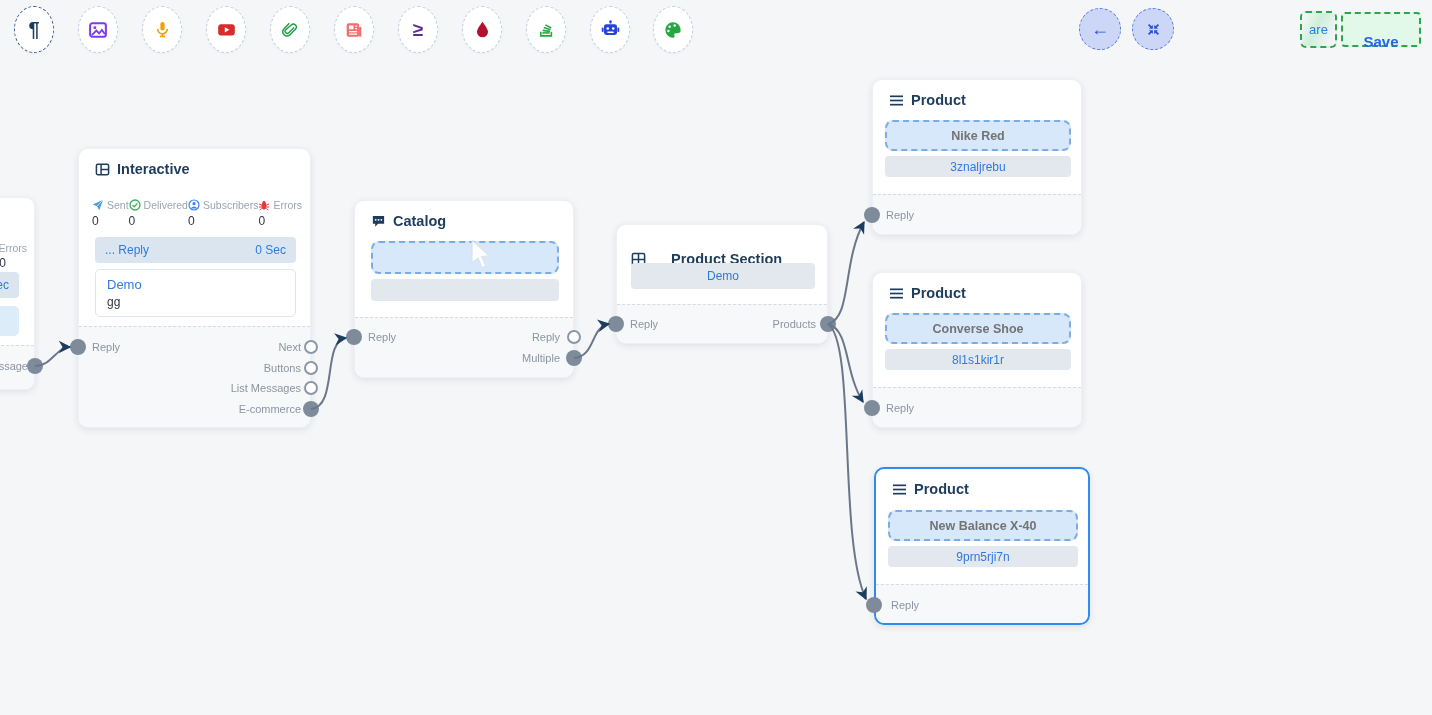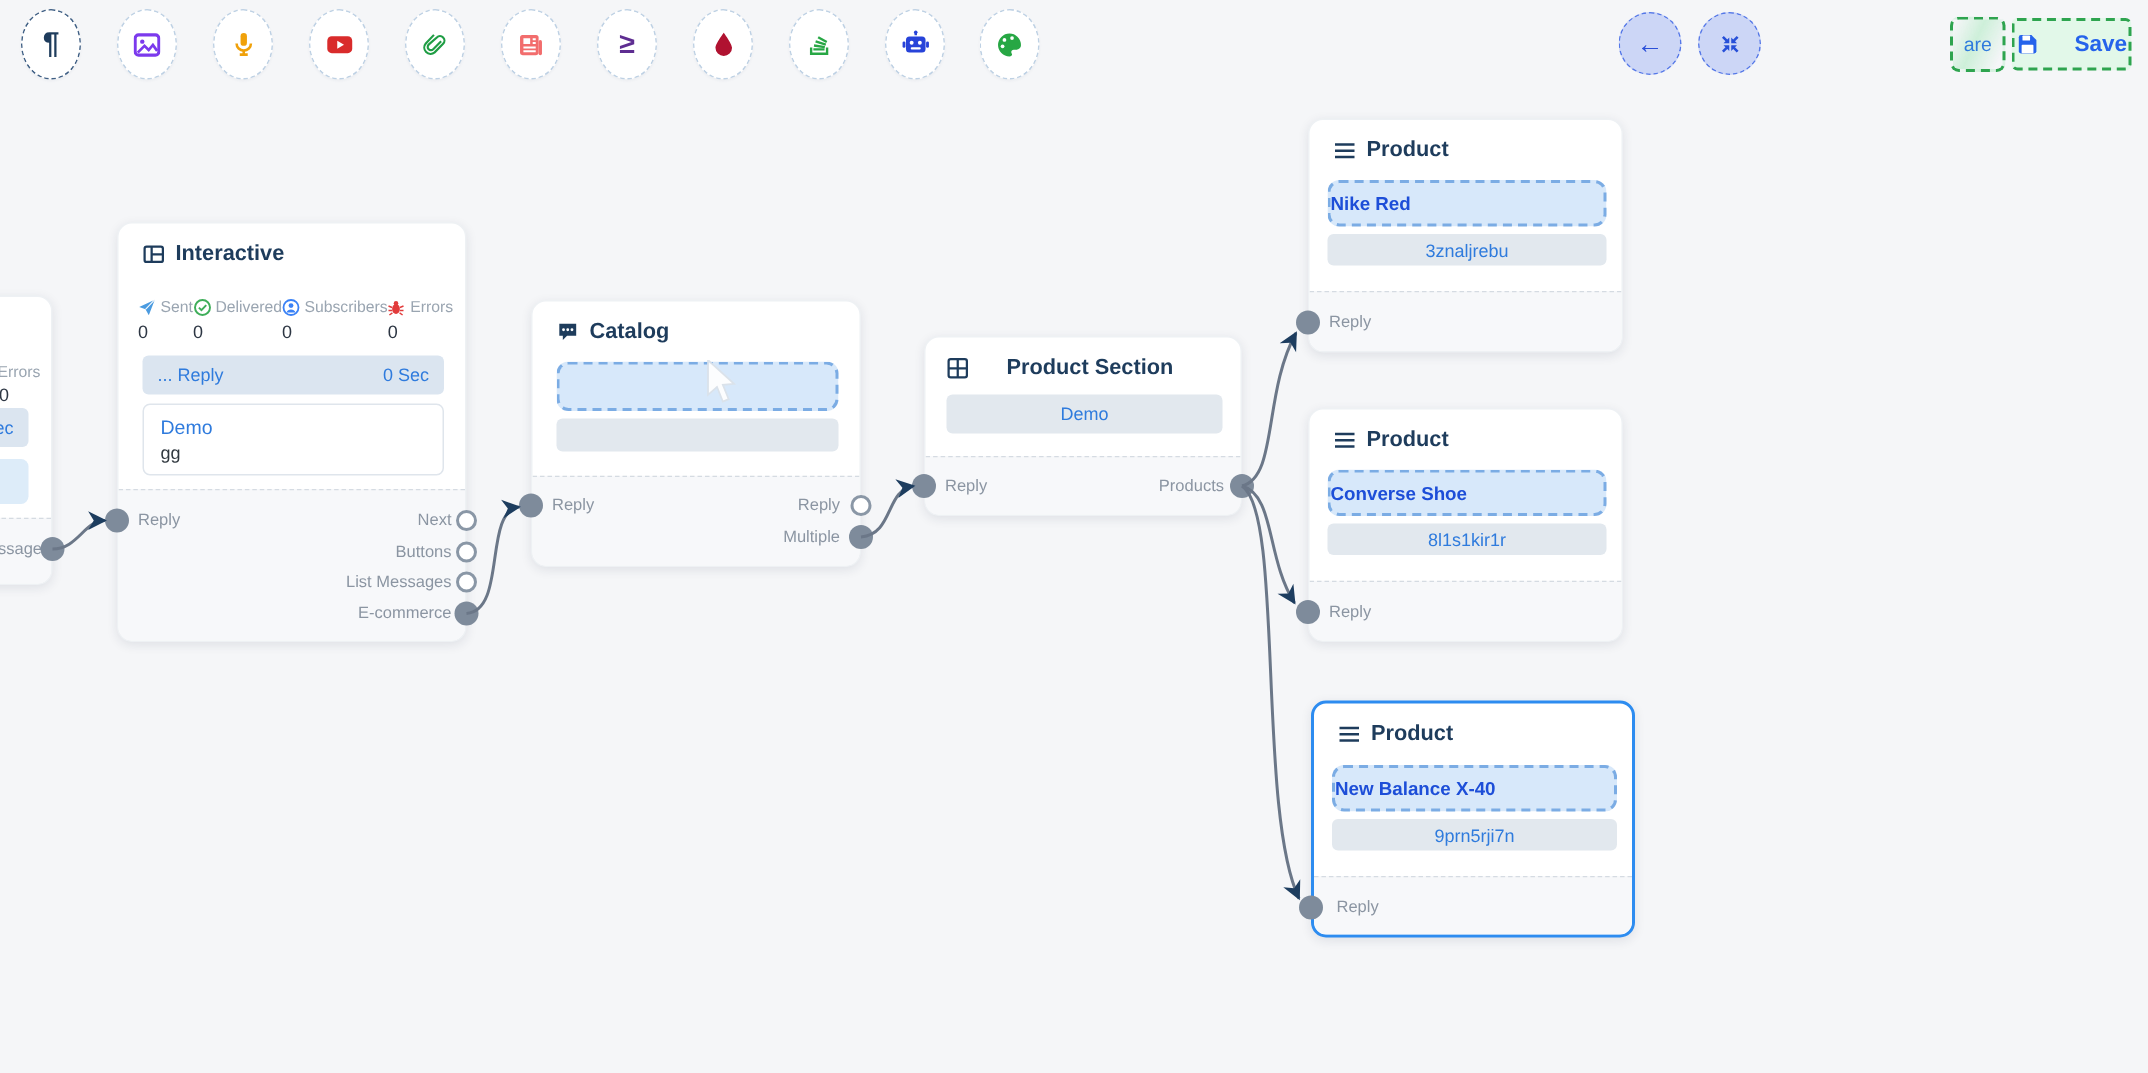--- a/index.html
+++ b/index.html
@@ -11,37 +11,37 @@
   .tbtn { position:absolute; top:6px; width:40px; height:47px; border-radius:50%;
           background:#fff; border:1.6px dashed #bed1e4; display:flex; align-items:center;
           justify-content:center; cursor:pointer; box-shadow:0 1px 2px rgba(30,50,90,.05); }
   .tbtn.selected { border-color:#3f5f84; }
   .cbtn { position:absolute; top:8px; width:42px; height:42px; border-radius:50%;
           background:#ccd6f6; border:1.6px dashed #5578e8; display:flex; align-items:center;
           justify-content:center; color:#2b50d8; font-size:18px; font-weight:bold; cursor:pointer; }
   .save-btn { position:absolute; left:1341px; top:12px; width:80px; height:35px;
           background:#e2f8e9; border:2px dashed #2ea44f; border-radius:4px; display:flex;
           align-items:center; justify-content:center; gap:24px; color:#2563eb; font-size:15px;
-          font-weight:bold; cursor:pointer; }
+          font-weight:bold; cursor:pointer;flex-direction:column; }
   .share-sliver { position:absolute; left:1300px; top:11px; width:37px; height:37px;
           border:2px dashed #2ea44f; border-radius:6px; overflow:hidden;
           background:linear-gradient(115deg, rgba(255,255,255,0) 5%, #cdefd9 45%, rgba(255,255,255,0) 90%);
           display:flex; align-items:center; justify-content:center; color:#2f7bdd; font-size:13px; }
 
   
   .card { position:absolute; background:#fff; border-radius:10px;
           box-shadow:0 2px 7px rgba(25,40,70,.10); border:1px solid #eef1f4; }
   .card.selected { border:2px solid #2d8cf0; }
   .card-header { position:absolute; left:16px; top:12px; display:flex; gap:7px;
           align-items:center; color:#1e3c5c; font-size:14.5px; font-weight:bold; }
   .card-footer { position:absolute; left:0; right:0; bottom:0; background:#f7f8fa;
           border-top:1px dashed #d5dbe2; border-radius:0 0 9px 9px; }
   .dashed-box { position:absolute; background:#d7e8fa; border:2px dashed #7bace4;
-          border-radius:8px; display:flex; align-items:center; 
-          color:#1d4ed8; font-size:12.5px; font-weight:bold; cursor:pointer; }
+          border-radius:8px; display:flex; align-items:center; justify-content:center;
+          color:#737373; font-size:12.5px; font-weight:bold; cursor:pointer; }
   .gray-box { position:absolute; background:#e2e8ee; border-radius:4px; display:flex;
           align-items:center; justify-content:center; color:#2f7bdd; font-size:12px; cursor:pointer; }
   .delay-bar { position:absolute; background:#dbe5f0; border-radius:4px; display:flex;
           align-items:center; justify-content:space-between; padding:0 10px;
           color:#2f7bdd; font-size:12px; cursor:pointer; }
   .body-box { position:absolute; background:#fff; border:1px solid #dfe5ec; border-radius:5px;
           padding:7px 11px; cursor:pointer; }
   .body-box .t1 { color:#2f7bdd; font-size:13px; }
   .body-box .t2 { color:#30383f; font-size:12px; margin-top:3px; }
 
@@ -267,21 +267,21 @@
     <div class="dashed-box" style="left:16px; width:188px; top:40px; height:33px;"></div>
     <div class="gray-box" style="left:16px; width:188px; top:78px; height:22px;"></div>
     <div class="card-footer" style="height:60px;"></div>
   </div>
 
   <svg class="cursor-ghost" style="left:470px; top:240px;" width="22" height="30" viewBox="0 0 14 20">
     <path d="M1,0 L1,15.5 L5,12 L7.6,18.5 L10.2,17.4 L7.6,11 L12.6,10.6 Z" fill="#ffffff" stroke="#dbe2ea" stroke-width="0.8"></path>
   </svg>
 
   <div class="card" style="left:616px; top:224px; width:212px; height:120px;">
-    <div class="card-header" style="left:14px; top:12px;gap:25px;">
+    <div class="card-header" style="left:14px; top:26px;gap:25px;">
       <svg width="15" height="15" viewBox="0 0 16 16">
           <rect x="1.5" y="1.5" width="13" height="13" rx="1.5" fill="none" stroke="#1e3c5c" stroke-width="1.6"></rect>
           <line x1="8" y1="1.5" x2="8" y2="14.5" stroke="#1e3c5c" stroke-width="1.6"></line>
           <line x1="1.5" y1="8" x2="14.5" y2="8" stroke="#1e3c5c" stroke-width="1.6"></line>
         </svg>
       <span>Product Section</span>
     </div>
     <div class="gray-box" style="left:14px; width:184px; top:38px; height:26px;">
       <span>Demo</span>
     </div>

